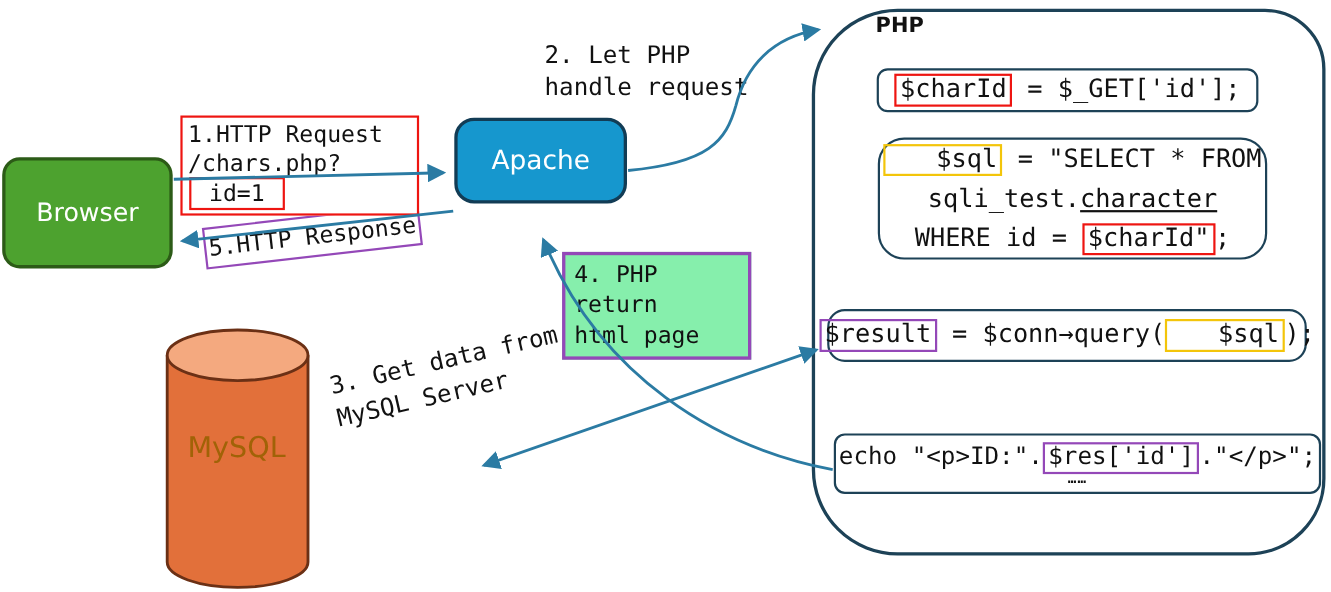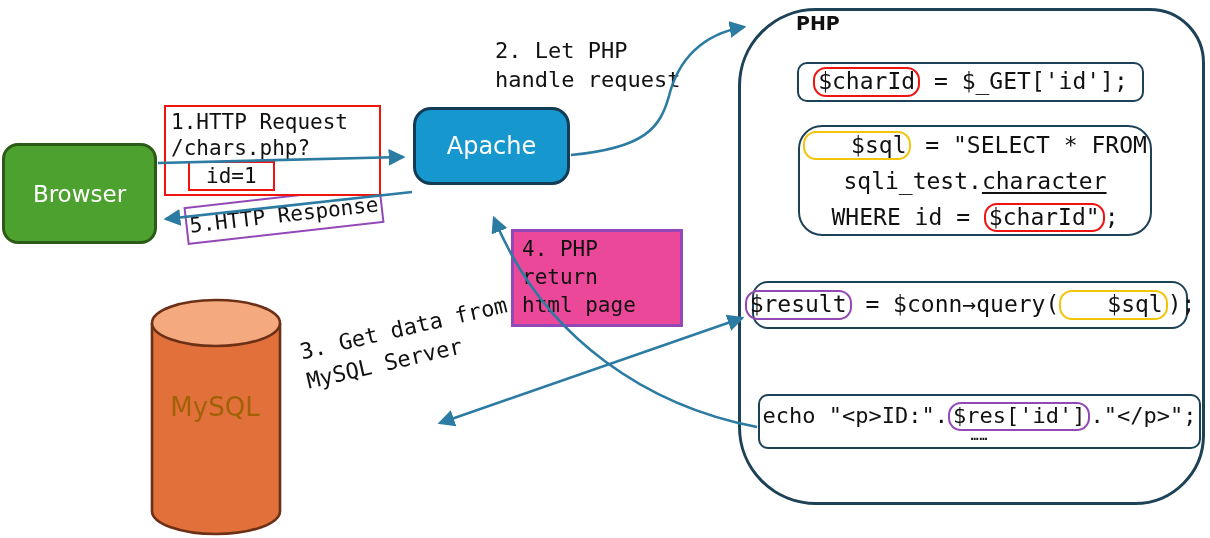--- a/index.html
+++ b/index.html
@@ -40,40 +40,40 @@
     display:flex; flex-direction:column; align-items:center; justify-content:center;
     font-size:23px; white-space:pre;
   }
   .codebox .cline { display:flex; align-items:baseline; white-space:pre; }
   .code-get   { left:797px; top:62px;  width:347px; height:40px;  border-radius:10px; }
   .code-sql   { left:798px; top:125px; width:354px; height:111px; border-radius:24px; line-height:36px; }
   .code-query { left:752px; top:281px; width:436px; height:48px;  border-radius:16px; }
   .code-echo  { left:758px; top:394px; width:443px; height:55px;  border-radius:10px; font-size:22px; }
   .code-echo .more { font-size:13px; font-weight:bold; line-height:10px; letter-spacing:1px; }
   
-  .hl { display:inline-block; border:2.5px solid; padding:0 3px; line-height:1.12; border-radius:13px;text-align:center; }
+  .hl { display:inline-block; border:2.5px solid; padding:0 3px; line-height:1.12; border-radius:0;text-align:center; }
   .hl-red    { border-color:#ee1511; }
   .hl-yellow { border-color:#f3c50a;padding-left:46px; }
   .hl-purple { border-color:#9448b8; }
   .u { text-decoration:underline; text-underline-offset:3px; }
   
   .flabel { position:absolute; font-size:21px; line-height:26px; }
   .label-step1 {
     left:164px; top:105px; width:217px; border:2.5px solid #ee1511;
     background:#fff; padding:2px 4px 3px 5px;
   }
-  .label-step1 .idbox { display:inline-block; border:2.5px solid #ee1511; padding:0 16px; margin-left:17px; }
+  .label-step1 .idbox { display:inline-block; border:2.5px solid #ee1511; padding:0 16px; margin-left:1px; }
   .label-step2 { left:495px; top:36px; font-size:22px; line-height:29px; }
   .label-step3 {
     left:297px; top:338px; font-size:22px; line-height:30px;
     transform:rotate(-13deg); transform-origin:0 0;
   }
   .label-step4 {
     left:511px; top:229px; width:172px; border:3px solid #9448b8;
-    background:#ec4899; padding:3px 8px 5px 8px; line-height:28px;
+    background:#86efac; padding:3px 8px 5px 8px; line-height:28px;
   }
   .label-step5 {
     left:185px; top:196px; width:198px; border:2.5px solid #9448b8;
     background:#fff; text-align:center; padding:4px 0;
     transform:rotate(-6.5deg);
   }
   
   .cyl-svg { position:absolute; left:148px; top:297px; }
   .mysql-label {
     position:absolute; left:148px; top:392px; width:134px; text-align:center;

